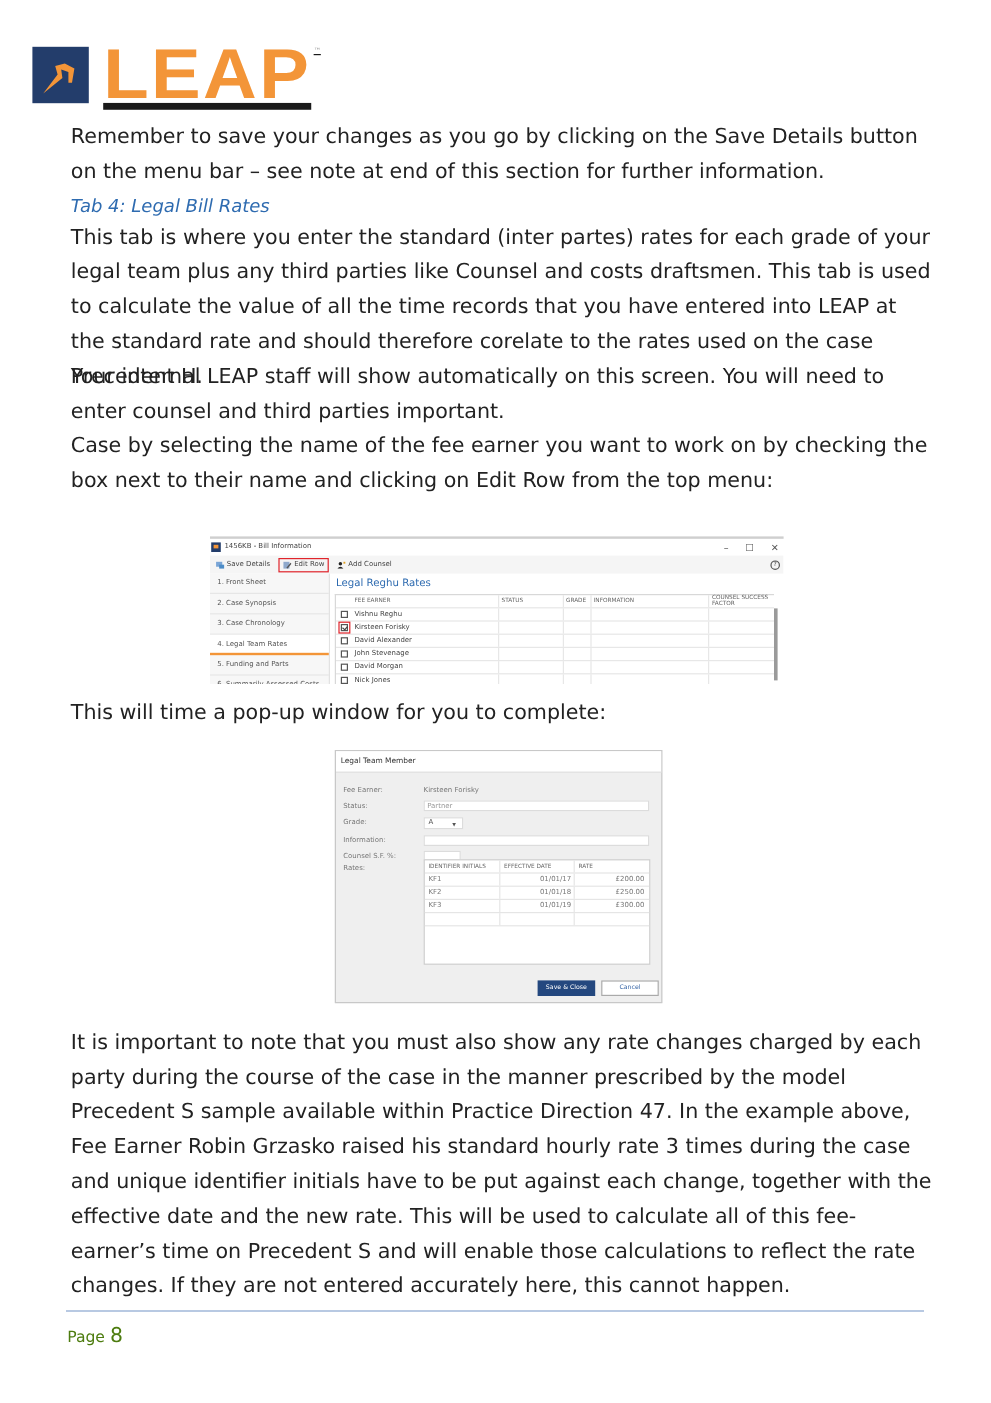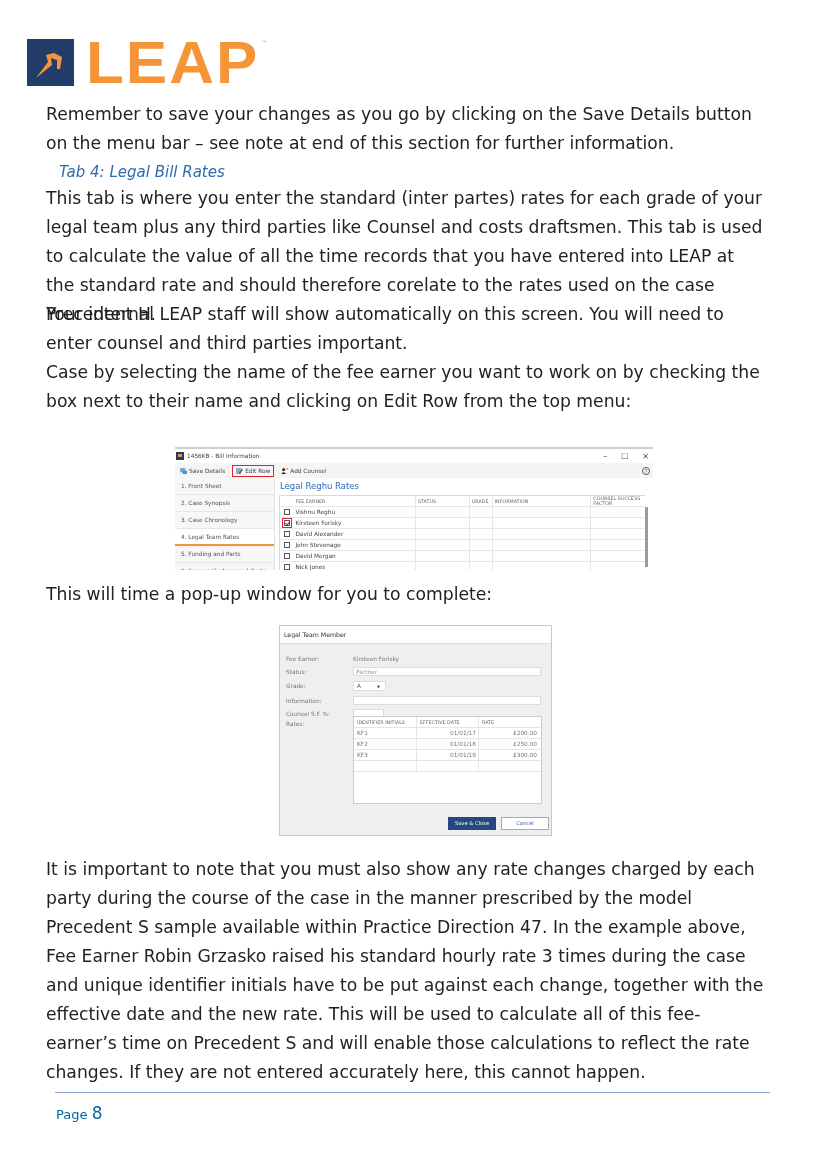--- a/index.html
+++ b/index.html
@@ -1,24 +1,24 @@
 <!DOCTYPE html>
 <html><head>
 <meta charset="utf-8">
 <style>
   * { box-sizing: border-box; margin: 0; padding: 0; }
   html, body { width: 826px; height: 1169px; background: #fff; }
   body { position: relative; font-family: "DejaVu Sans", "Liberation Sans", sans-serif; color: #1a1a1a; overflow: hidden; }
 
-  .logo { position: absolute; left: 27px; top: 39px; height: 47px; display: flex; align-items: center; }
+  .logo { position: absolute; left: 27px; top: 39px; height: 47px; display: flex; align-items: center; text-decoration: underline; }
   .logo-mark { width: 47px; height: 47px; background: #233d6b; position: relative; }
   .logo-text { font-family: "Liberation Sans", sans-serif; font-weight: bold; font-size: 62px; letter-spacing: 2px; color: #f39538; margin-left: 12px; line-height: 47px; transform: scaleY(0.95); }
   .logo-tm { font-size: 6px; color: #999; align-self: flex-start; margin-left: 2px; }
 
-  .para { position: absolute; left: 46px; width: 720px; font-size: 17.2px; line-height: 29px; color: #222; }
+  .para { position: absolute; left: 59px; width: 720px; font-size: 17.2px; line-height: 29px; color: #222; }
   .subhead { position: absolute; left: 59px; top: 163px; font-size: 15px; font-style: italic; color: #2e6bb0; }
 
   
   .win1 { position: absolute; left: 175px; top: 447px; width: 478px; height: 123px; border-top: 2px solid #cfcfcf; background: #fff; font-family: "DejaVu Sans", sans-serif; font-size: 5.8px; color: #444; overflow: hidden; }
   .win1-titlebar { height: 14px; display: flex; align-items: center; padding-left: 1px; }
   .win1-appicon { width: 8px; height: 8px; background: #233d6b; margin-right: 3px; position: relative; }
   .win1-appicon::after { content: ""; position: absolute; left: 2px; top: 2px; width: 4px; height: 3px; background: #f39538; }
   .win1-winctrls { margin-left: auto; display: flex; gap: 14px; padding-right: 4px; font-size: 8px; color: #555; }
   .win1-toolbar { height: 15px; background: #f5f5f5; display: flex; align-items: center; padding-left: 2px; gap: 4px; }
   .tb-btn { display: flex; align-items: center; gap: 2px; padding: 1px 3px; height: 12px; }
@@ -57,21 +57,21 @@
   .rt-row { display: flex; height: 11px; border-bottom: 1px solid #e5e5e5; align-items: center; }
   .rt-row .c1 { width: 63px; padding-left: 3px; border-right: 1px solid #e5e5e5; height: 100%; display: flex; align-items: center; }
   .rt-row .c2 { width: 62px; border-right: 1px solid #e5e5e5; height: 100%; display: flex; align-items: center; justify-content: flex-end; padding-right: 2px; }
   .rt-row .c3 { width: 60px; height: 100%; display: flex; align-items: center; justify-content: flex-end; padding-right: 2px; }
   .rt-row.head .c2, .rt-row.head .c3 { justify-content: flex-start; padding-left: 3px; }
   .rt-row.head { font-size: 4.8px; color: #666; }
   .dlg-btn-save { position: absolute; left: 168px; top: 191px; width: 48px; height: 13px; background: #24487f; color: #fff; text-align: center; line-height: 13px; font-size: 5.2px; }
   .dlg-btn-cancel { position: absolute; left: 221px; top: 191px; width: 48px; height: 13px; background: #fff; border: 1px solid #aaa; color: #3866a6; text-align: center; line-height: 11px; font-size: 5.2px; }
 
   .footer-line { position: absolute; left: 55px; top: 1092px; width: 715px; height: 1px; background: #8aa6cf; }
-  .footer-page { position: absolute; left: 56px; top: 1103px; font-size: 13px; color: #0369a1; }
+  .footer-page { position: absolute; left: 56px; top: 1103px; font-size: 13px; color: #4d7c0f; }
   .footer-page .num { font-size: 17px; }
 </style>
 </head>
 <body>
 
 <div class="logo">
   <div class="logo-mark">
     <svg width="47" height="47" viewBox="0 0 47 47">
       <path d="M9 39 L21 23 L19 16 L27 14 L35 18 L33 30 L30 30 L30 21 L24 19 L25 26 Z" fill="#f39538"></path>
     </svg>

